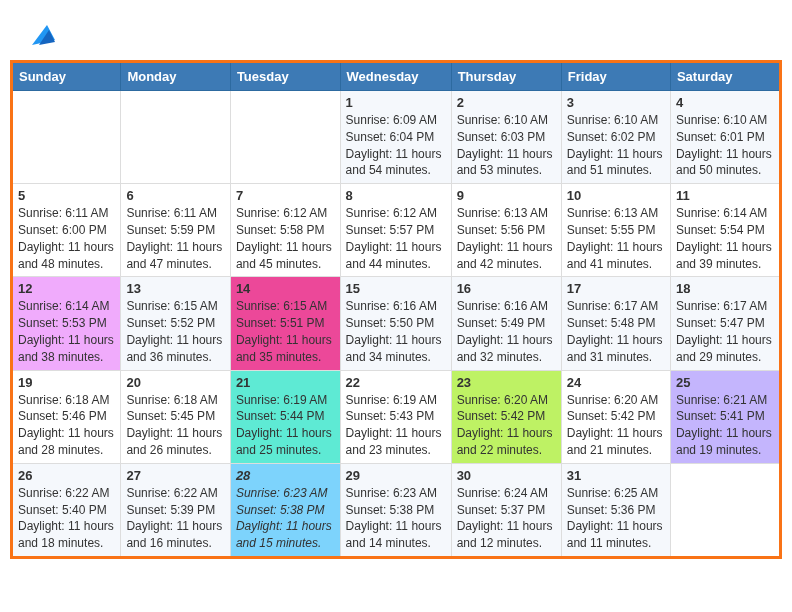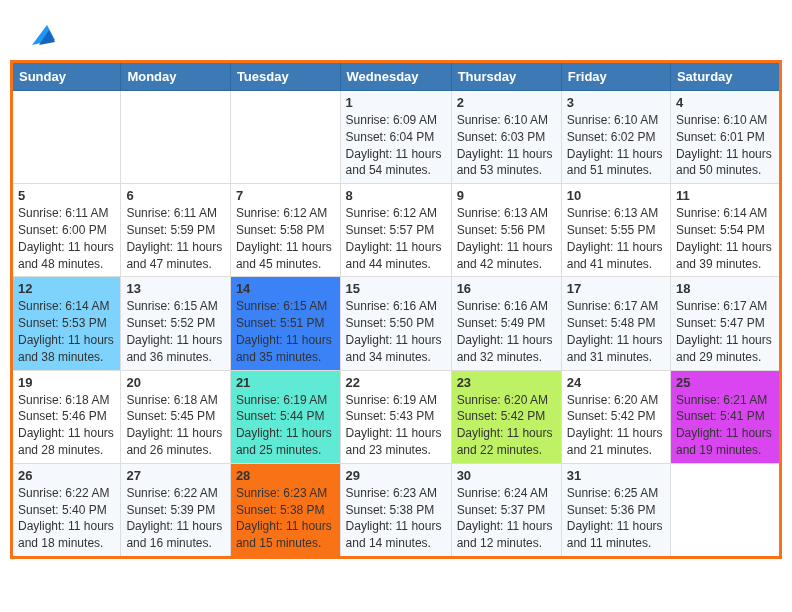--- a/index.html
+++ b/index.html
@@ -210,35 +210,35 @@
         </td>
         <td style="background-color: rgb(255, 255, 255); margin-top: 15px;">
           <span class="day-number">11</span>
           <div class="day-info" style="white-space: pre-line;">Sunrise: 6:14 AM
 Sunset: 5:54 PM
 Daylight: 11 hours
 and 39 minutes.</div>
         </td>
       </tr>
       <tr>
-        <td style="background-color: #7dd3fc;">
+        <td style="background-color: #f0abfc;">
           <span class="day-number">12</span>
           <div class="day-info" style="white-space: pre-line;">Sunrise: 6:14 AM
 Sunset: 5:53 PM
 Daylight: 11 hours
 and 38 minutes.</div>
         </td>
         <td style="background-color: rgb(245, 248, 252);">
           <span class="day-number">13</span>
           <div class="day-info" style="white-space: pre-line;">Sunrise: 6:15 AM
 Sunset: 5:52 PM
 Daylight: 11 hours
 and 36 minutes.</div>
         </td>
-        <td style="background-color: #3b82f6;">
+        <td style="background-color: #ec4899;">
           <span class="day-number">14</span>
           <div class="day-info" style="white-space: pre-line;">Sunrise: 6:15 AM
 Sunset: 5:51 PM
 Daylight: 11 hours
 and 35 minutes.</div>
         </td>
         <td style="background-color: rgb(245, 248, 252);">
           <span class="day-number">15</span>
           <div class="day-info" style="white-space: pre-line;">Sunrise: 6:16 AM
 Sunset: 5:50 PM
@@ -303,21 +303,21 @@
 Daylight: 11 hours
 and 22 minutes.</div>
         </td>
         <td style="background-color: rgb(255, 255, 255);">
           <span class="day-number">24</span>
           <div class="day-info" style="white-space: pre-line;">Sunrise: 6:20 AM
 Sunset: 5:42 PM
 Daylight: 11 hours
 and 21 minutes.</div>
         </td>
-        <td style="background-color: #d946ef;">
+        <td style="background-color: #c4b5fd;">
           <span class="day-number">25</span>
           <div class="day-info" style="white-space: pre-line;">Sunrise: 6:21 AM
 Sunset: 5:41 PM
 Daylight: 11 hours
 and 19 minutes.</div>
         </td>
       </tr>
       <tr>
         <td style="background-color: rgb(245, 248, 252);">
           <span class="day-number">26</span>
@@ -326,21 +326,21 @@
 Daylight: 11 hours
 and 18 minutes.</div>
         </td>
         <td style="background-color: rgb(245, 248, 252);">
           <span class="day-number">27</span>
           <div class="day-info" style="white-space: pre-line;">Sunrise: 6:22 AM
 Sunset: 5:39 PM
 Daylight: 11 hours
 and 16 minutes.</div>
         </td>
-        <td style="background-color: #f97316;">
+        <td style="background-color: #7dd3fc; font-style: italic;">
           <span class="day-number">28</span>
           <div class="day-info" style="white-space: pre-line;">Sunrise: 6:23 AM
 Sunset: 5:38 PM
 Daylight: 11 hours
 and 15 minutes.</div>
         </td>
         <td style="background-color: rgb(245, 248, 252);">
           <span class="day-number">29</span>
           <div class="day-info" style="white-space: pre-line;">Sunrise: 6:23 AM
 Sunset: 5:38 PM

